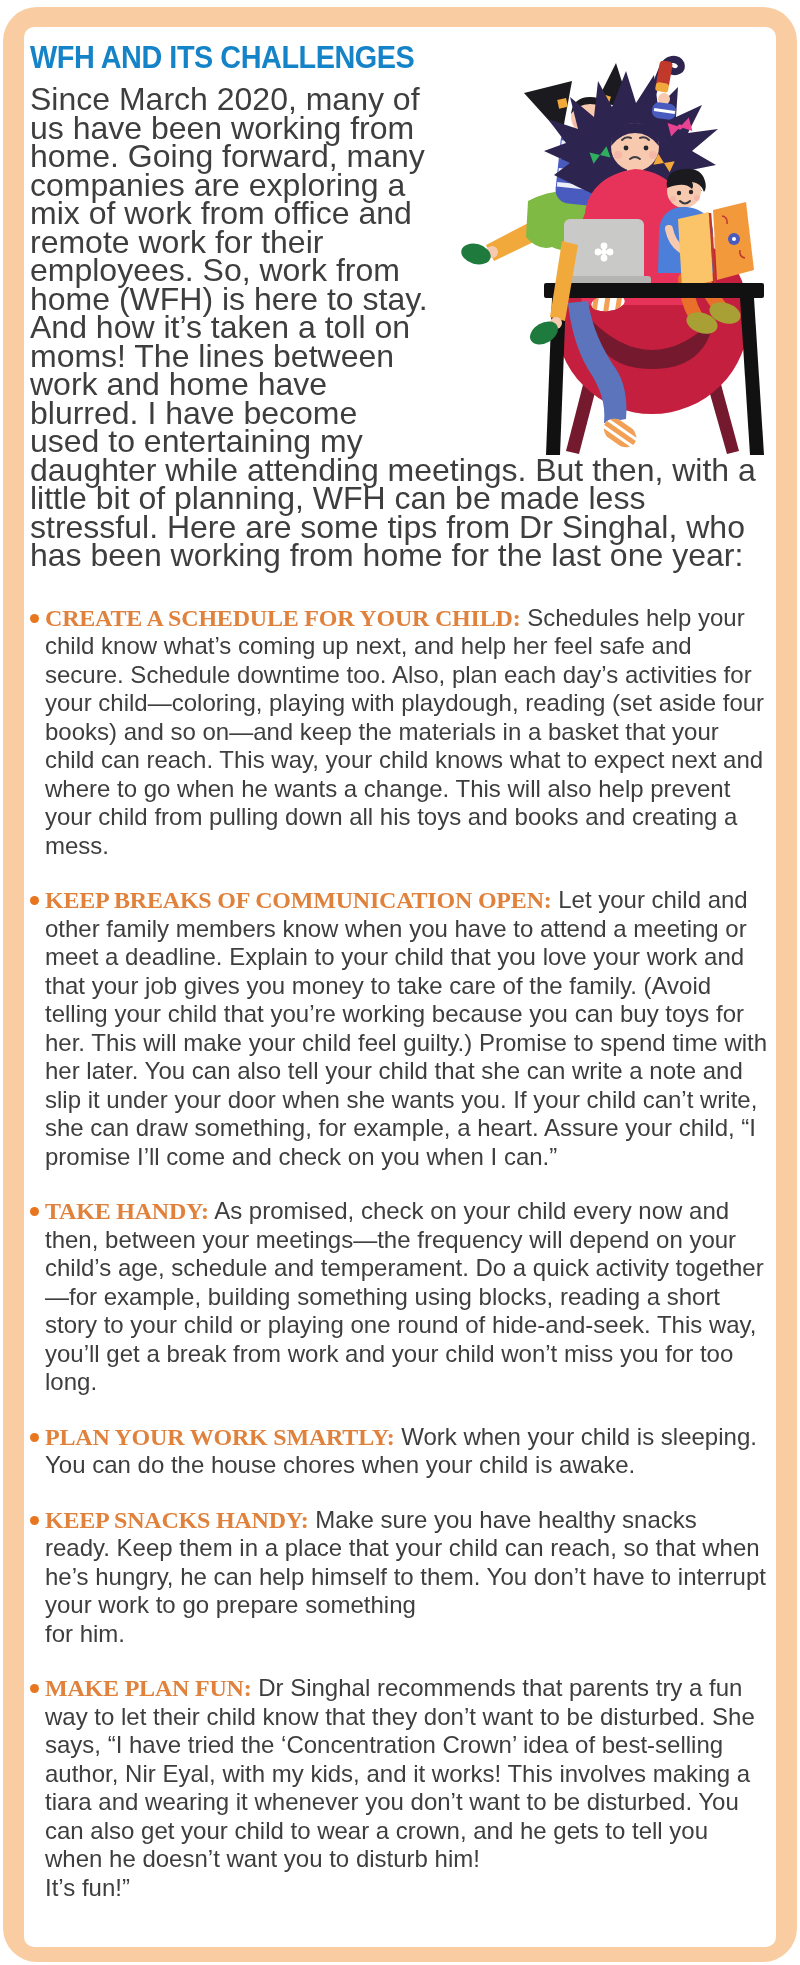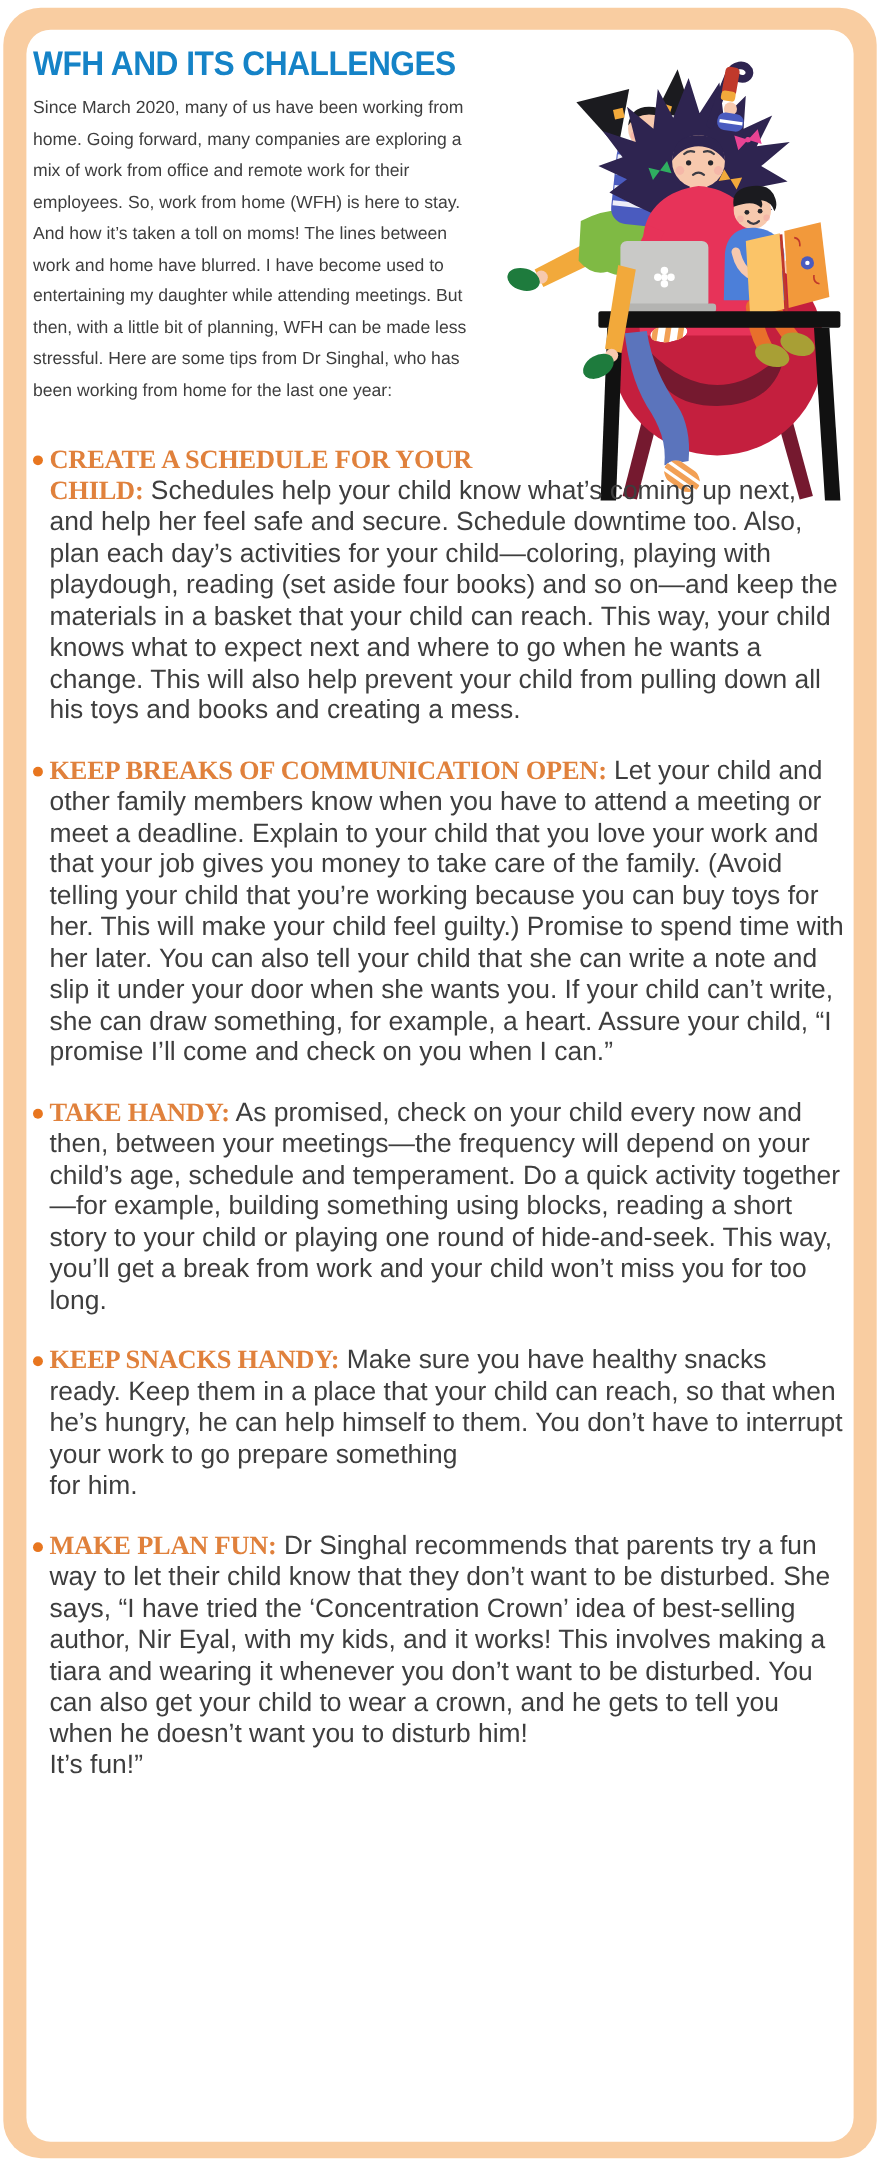--- a/index.html
+++ b/index.html
@@ -1,24 +1,24 @@
 <!DOCTYPE html>
 <html style="--border-peach: #F9CDA1; --title-blue: #1583C7; --tip-label-orange: #E0813C; --bullet-orange: #E8761F; --body-text: #3E3E3E; --hair: #2E2450; --kid-hair: #1B1B1F; --skin: #F7C9AE; --mom-top: #E73359; --jeans: #5B74BC; --chair: #C41F3E; --chair-dark: #75192F; --desk: #111111; --laptop: #C9C9C7; --laptop-base: #B4B4B2; --girl-shirt: #4A5BBF; --skirt: #7FBA44; --leggings: #F2A93B; --green-shoe: #1E7B3D; --boy-shirt: #4C7FD9; --boy-pants: #E8702B; --boy-shoes: #A89F35; --book: #FBC468; --book-cover: #F2993B; --sock-stripe: #F2A055; --comb-red: #C0392B; --bow-pink: #E84393; --bow-green: #2FAE60;"><head>
 <meta charset="utf-8">
 <style>
   html,body{margin:0;padding:0}
   body{width:800px;height:1965px;background:#fff;font-family:"Liberation Sans",sans-serif;overflow:hidden}
   .page{position:relative;width:800px;height:1965px;background:#fff}
   .frame{position:absolute;left:3px;top:7px;right:3px;bottom:3px;background:var(--border-peach,#F9CDA1);border-radius:34px}
-  .card{position:absolute;left:21px;top:20px;right:21px;bottom:15px;background:#fff;border-radius:22px;padding:13px 6px 8px 6px;overflow:hidden}
+  .card{position:absolute;left:21px;top:20px;right:21px;bottom:15px;background:#fff;border-radius:10px;padding:13px 6px 8px 6px;overflow:hidden}
   .title{margin:0 0 9px 0;color:var(--title-blue,#1583C7);font-size:31px;font-weight:bold;letter-spacing:-.5px;white-space:nowrap;transform:scaleX(.93);transform-origin:left center}
   .intro-wrap{overflow:visible}
   .illo-float{float:right;width:332px;height:374px;margin:-30px 0 0 8px}
   .illo-float svg{display:block;width:332px;height:400px;overflow:visible}
-  .intro{margin:0;font-size:16px;line-height:28.5px;color:var(--body-text,#3E3E3E)}
+  .intro{margin:0;font-size:32px;line-height:28.5px;color:var(--body-text,#3E3E3E)}
   .tips{list-style:none;margin:34px 0 0 0;padding:0;clear:left}
   .tip{position:relative;padding-left:15px;margin:0 2px 26px 0;font-size:24px;line-height:28.5px;color:var(--body-text,#3E3E3E)}
   .tip:last-child{margin-bottom:0}
   .dot{position:absolute;left:0;top:10px;width:9px;height:9px;border-radius:50%;background:var(--bullet-orange,#E8761F)}
   .tip-label{font-family:"Liberation Serif",serif;font-weight:bold;font-size:24px;letter-spacing:-.2px;color:var(--tip-label-orange,#E0813C)}
   .tip-text{white-space:pre-line}
   
   .f-hair{fill:var(--hair,#2E2450)}      .f-kidhair{fill:var(--kid-hair,#1B1B1F)}
   .f-skin{fill:var(--skin,#F7C9AE)}      .f-momtop{fill:var(--mom-top,#E73359)}
   .f-jeans{fill:var(--jeans,#5B74BC)}    .f-chair{fill:var(--chair,#C41F3E)}
@@ -225,20 +225,25 @@
           <span class="tip-label">KEEP BREAKS OF COMMUNICATION OPEN:</span>
           <span class="tip-text">Let your child and other family members know when you have to attend a meeting or meet a deadline. Explain to your child that you love your work and that your job gives you money to take care of the family. (Avoid telling your child that you’re working because you can buy toys for her. This will make your child feel guilty.) Promise to spend time with her later. You can also tell your child that she can write a note and slip it under your door when she wants you. If your child can’t write, she can draw something, for example, a heart. Assure your child, “I promise I’ll come and check on you when I can.”</span>
         </li>
         <li class="tip">
           <span class="dot"></span>
           <span class="tip-label">TAKE HANDY:</span>
           <span class="tip-text">As promised, check on your child every now and then, between your meetings—the frequency will depend on your child’s age, schedule and temperament. Do a quick activity together—for example, building something using blocks, reading a short story to your child or playing one round of hide-and-seek. This way, you’ll get a break from work and your child won’t miss you for too long.</span>
         </li>
         <li class="tip">
           <span class="dot"></span>
+          <span class="tip-label">PLAN YOUR WORK SMARTLY:</span>
+          <span class="tip-text">Work when your child is sleeping. You can do the house chores when your child is awake.</span>
+        </li>
+        <li class="tip">
+          <span class="dot"></span>
           <span class="tip-label">KEEP SNACKS HANDY:</span>
           <span class="tip-text">Make sure you have healthy snacks ready. Keep them in a place that your child can reach, so that when he’s hungry, he can help himself to them. You don’t have to interrupt your work to go prepare something
 for him.</span>
         </li>
         <li class="tip">
           <span class="dot"></span>
           <span class="tip-label">MAKE PLAN FUN:</span>
           <span class="tip-text">Dr Singhal recommends that parents try a fun way to let their child know that they don’t want to be disturbed. She says, “I have tried the ‘Concentration Crown’ idea of best-selling author, Nir Eyal, with my kids, and it works! This involves making a tiara and wearing it whenever you don’t want to be disturbed. You can also get your child to wear a crown, and he gets to tell you when he doesn’t want you to disturb him!
 It’s fun!”</span>
         </li>

